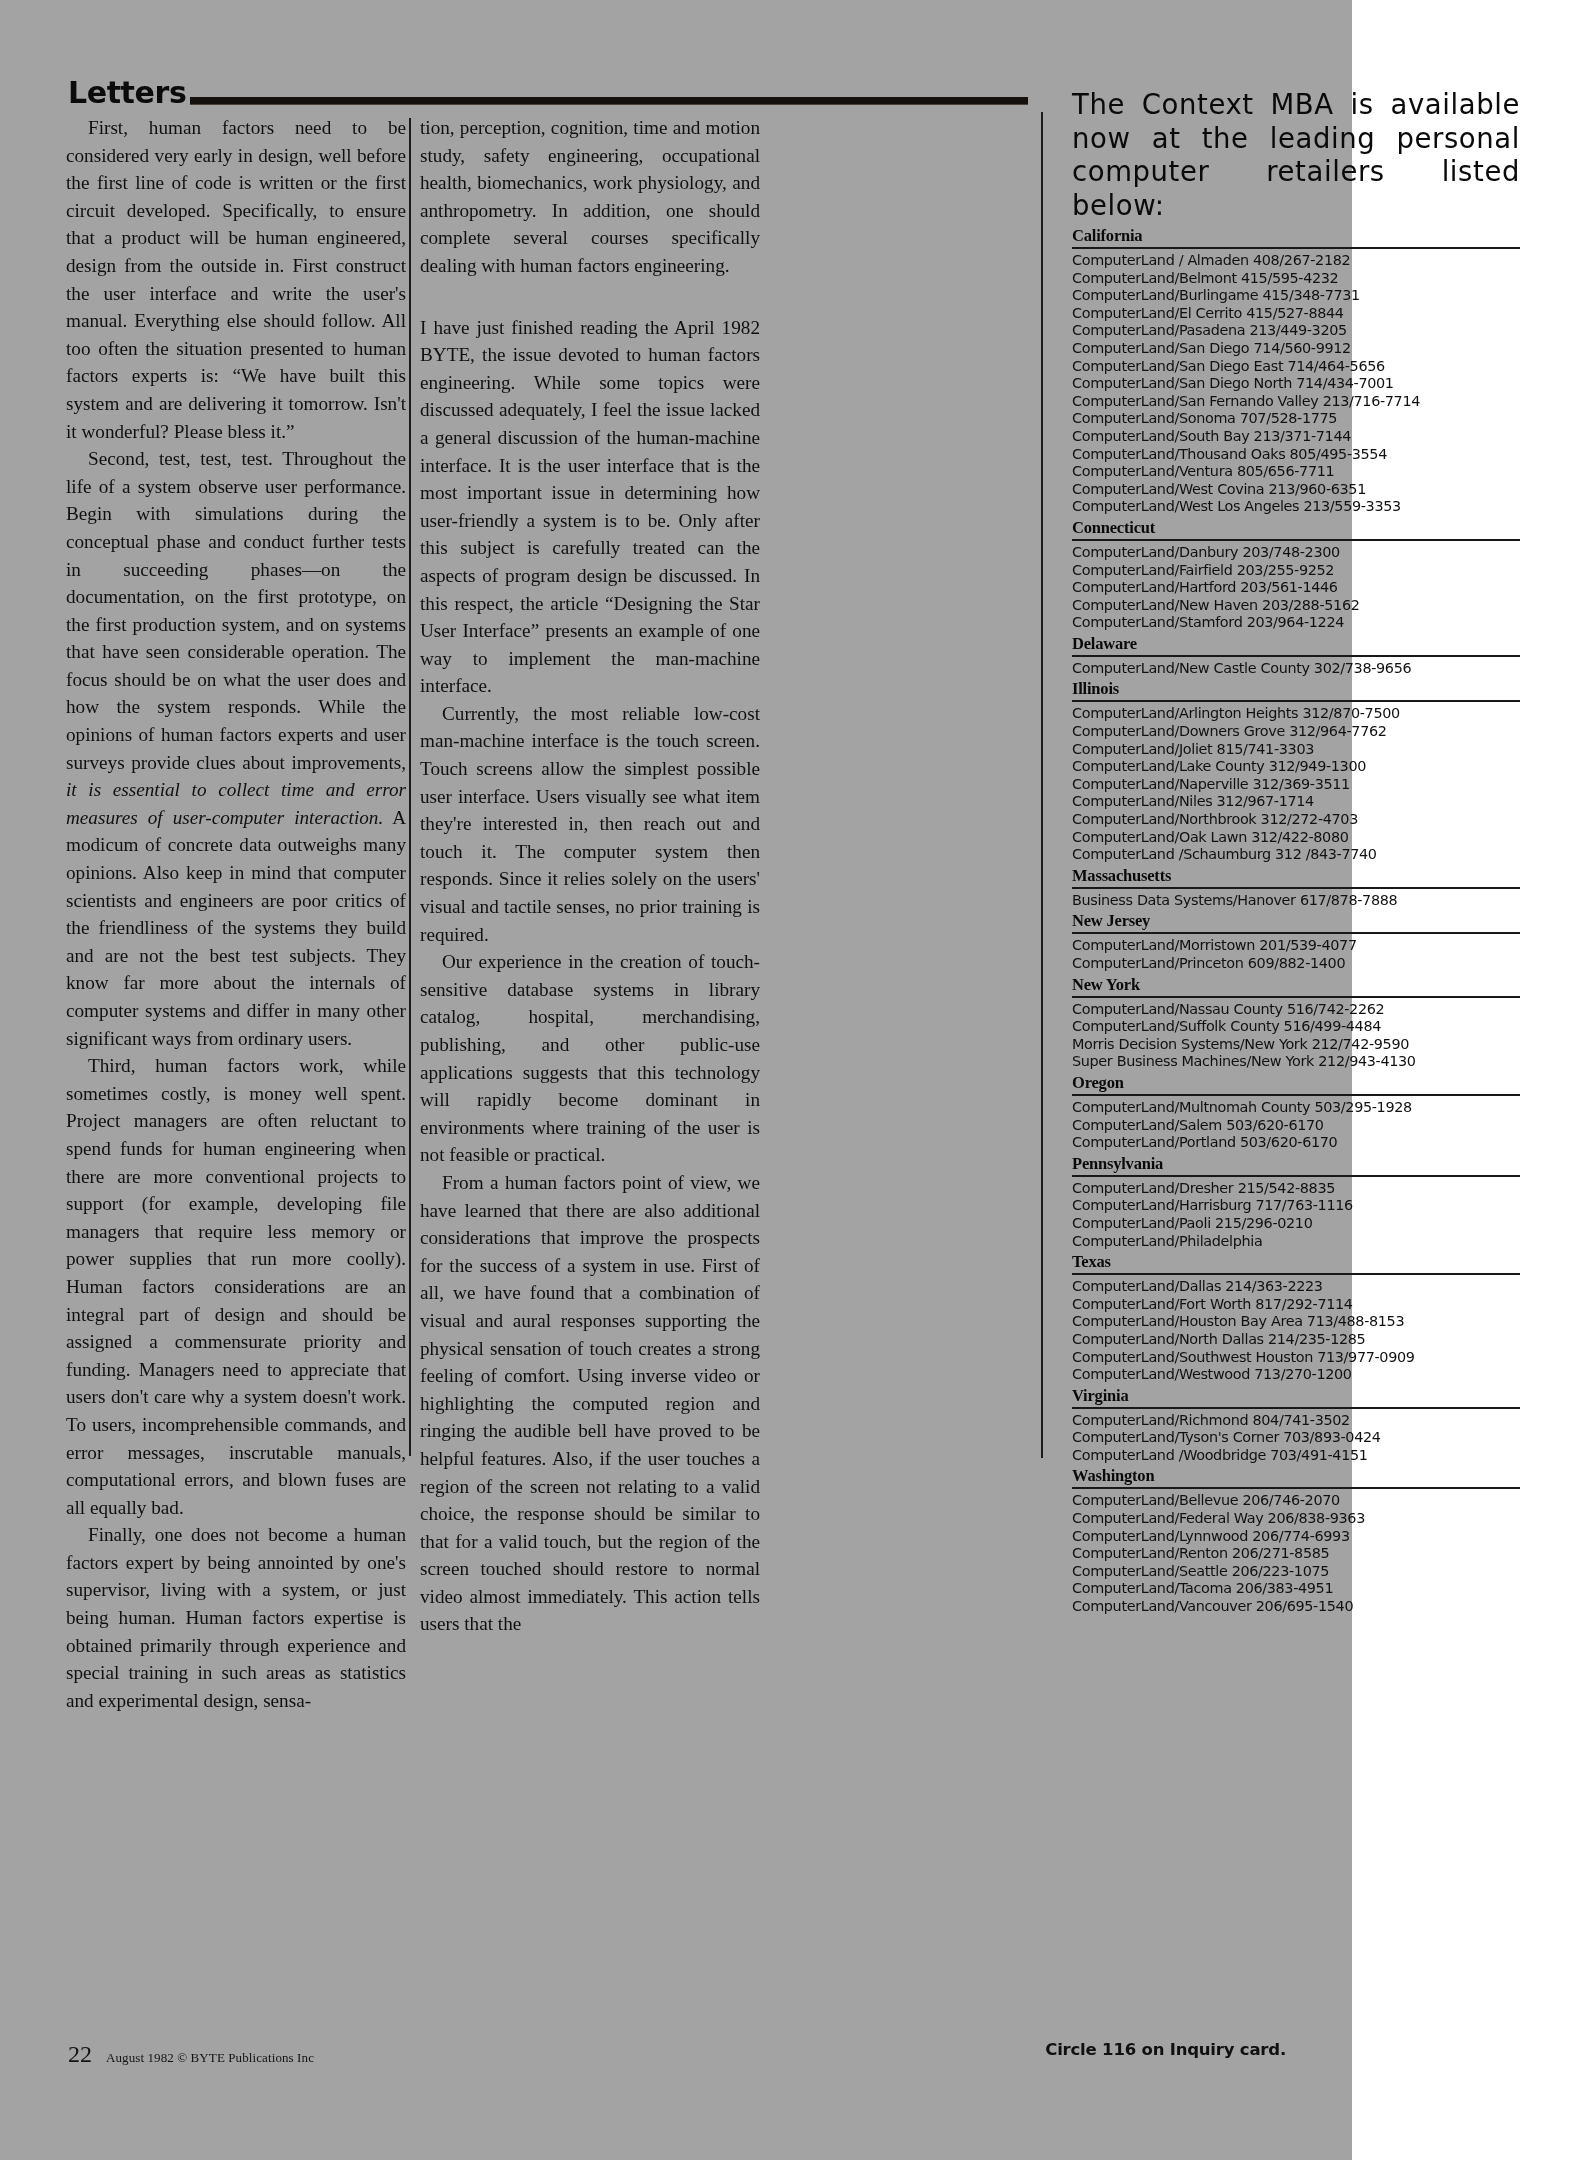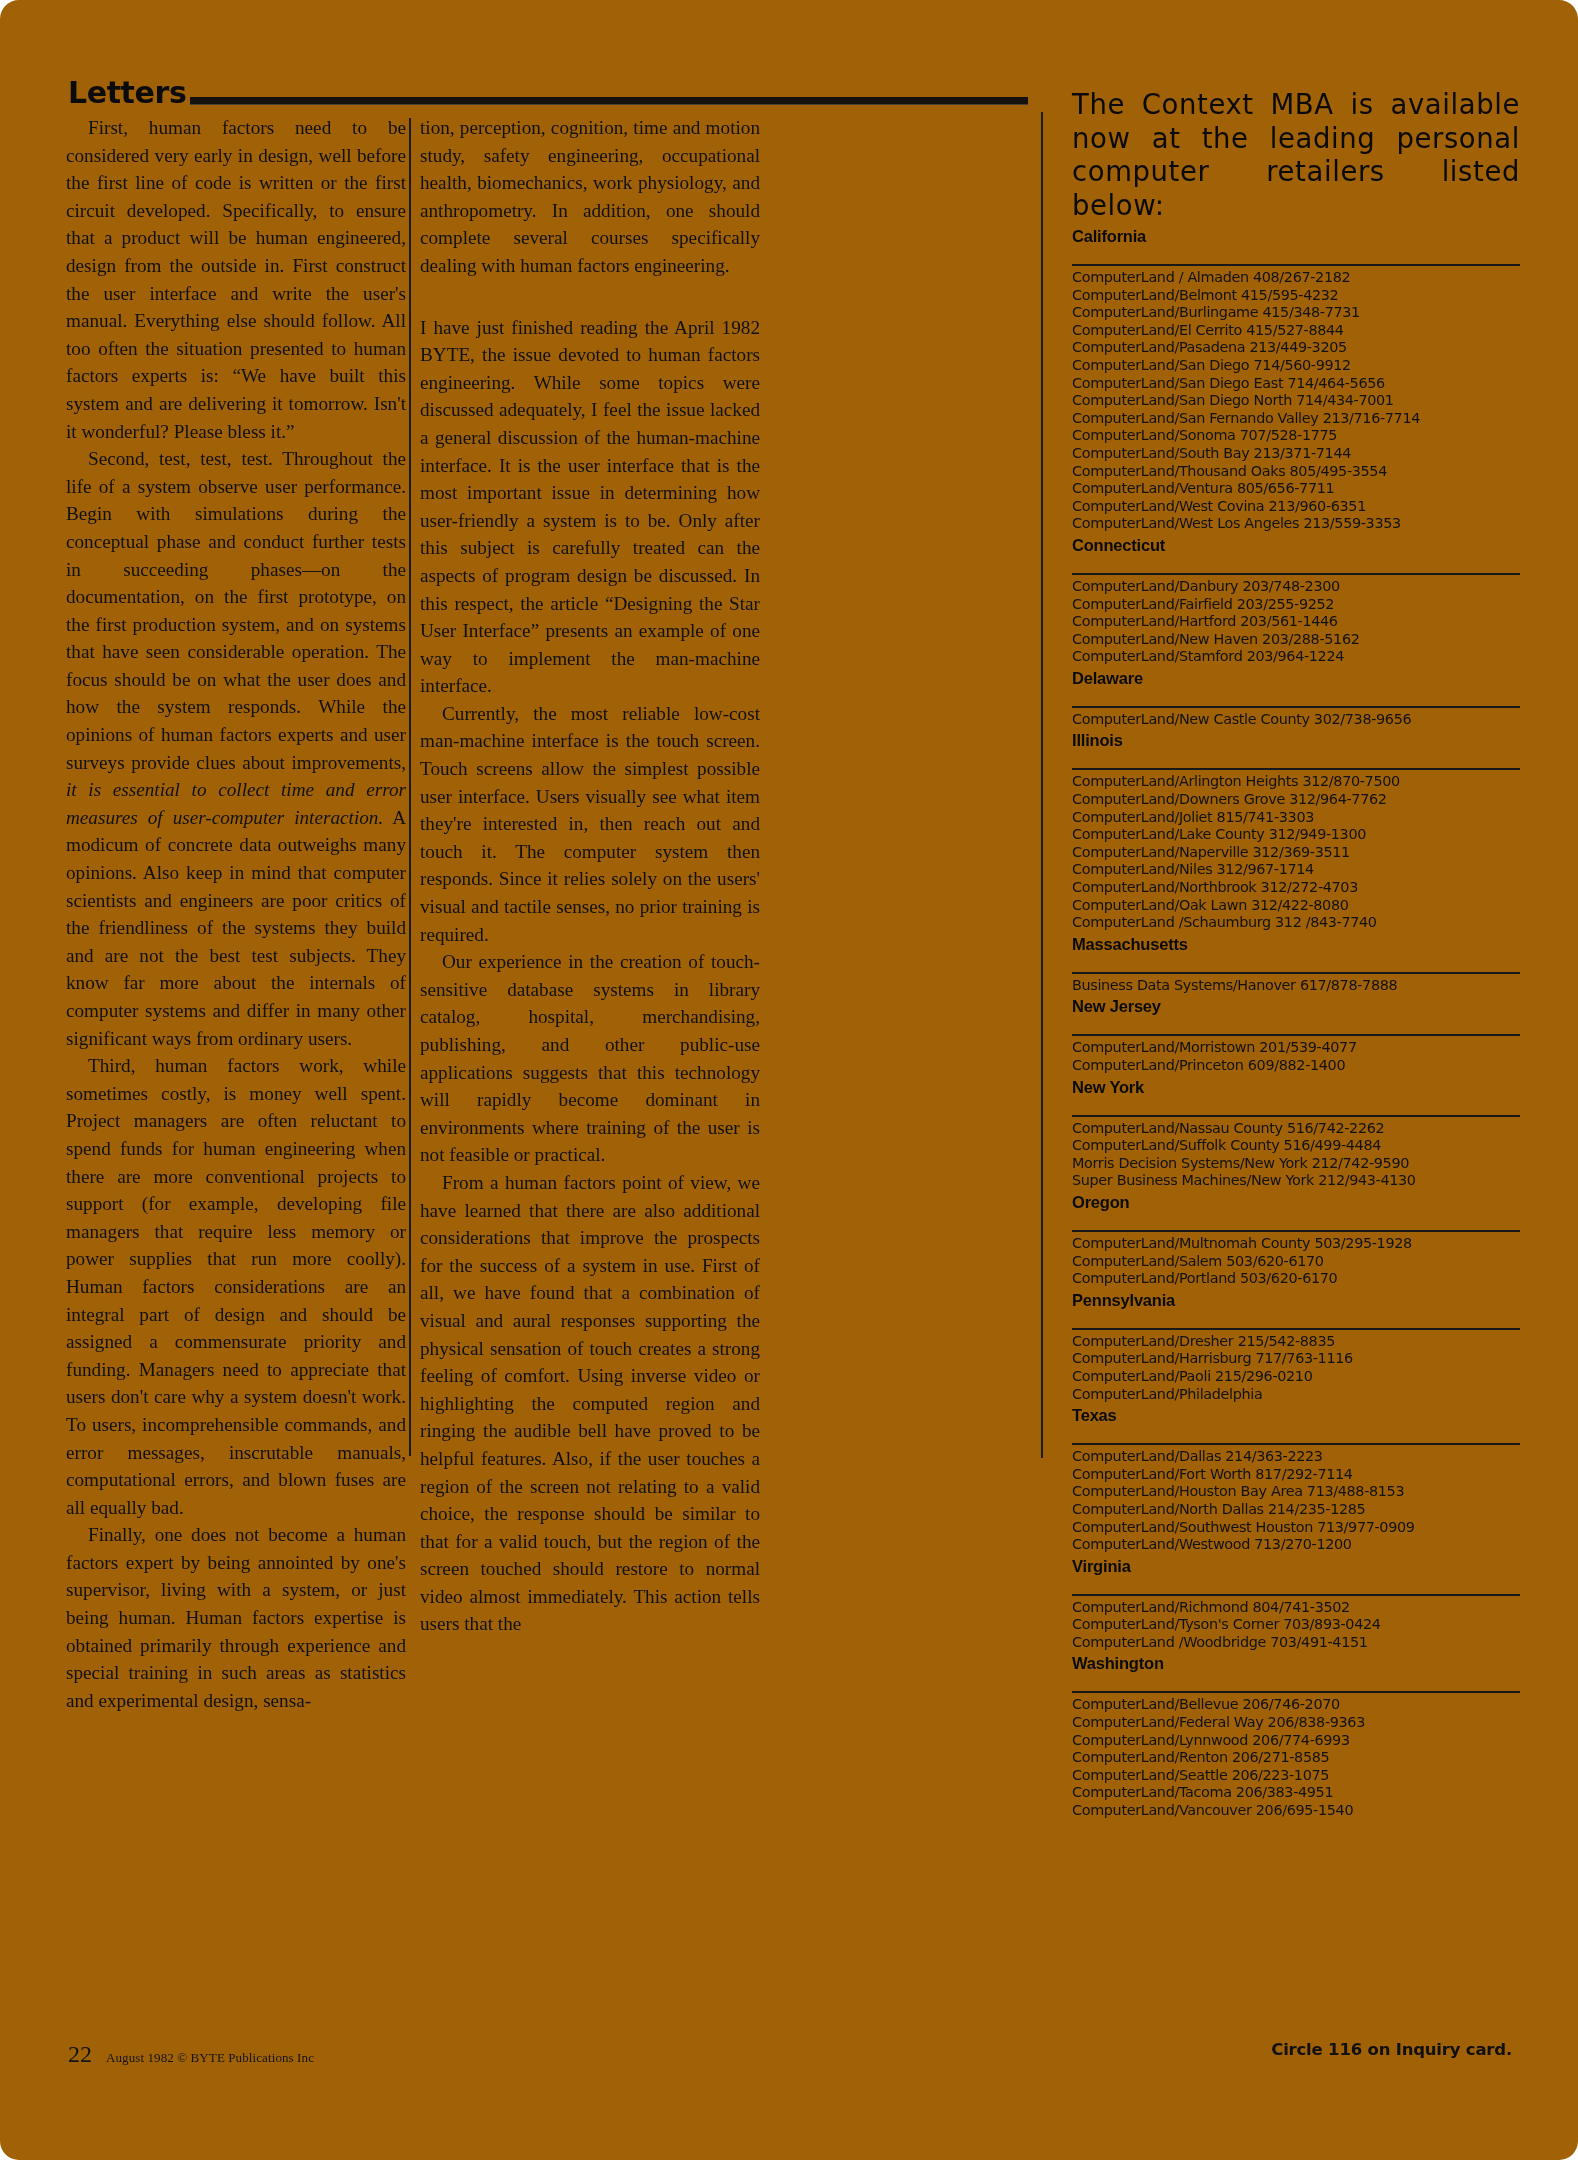--- a/index.html
+++ b/index.html
@@ -13,24 +13,23 @@
     font-family: "Liberation Serif", serif;
     color: #111111;
     position: relative;
     overflow: hidden;
   }
 
   
   #page {
     position: absolute;
     left: 0; top: 0;
-    width: 1578px;
+    width: 1352px;
     height: 2160px;
-    background: #a16207;
-    border-radius: 19px;
+    background: #a3a3a3;
   }
 
   
   #masthead {
     position: absolute;
     left: 68px;
     top: 62px;
     width: 960px;
     height: 46px;
     display: flex;
@@ -112,28 +111,28 @@
     color: #0a0a0a;
     text-align: justify;
     text-justify: inter-word;
     margin: 0 0 4px 0;
     -webkit-hyphens: none;
     hyphens: none;
   }
 
   .state-group { margin: 0; }
   .state-name {
-    font-family: Liberation Sans, sans-serif;
+    font-family: Liberation Serif, serif;
     font-weight: bold;
     font-size: 16.5px;
     line-height: 20px;
     letter-spacing: -0.2px;
     color: #0a0a0a;
     margin-top: 2px;
-    padding-bottom: 18px;
+    padding-bottom: 1px;
   }
   .state-rule {
     height: 2px;
     background: #181818;
     margin-bottom: 3px;
   }
   .store {
     font-family: "DejaVu Sans", sans-serif;
     font-size: 14.4px;
     line-height: 17.6px;

